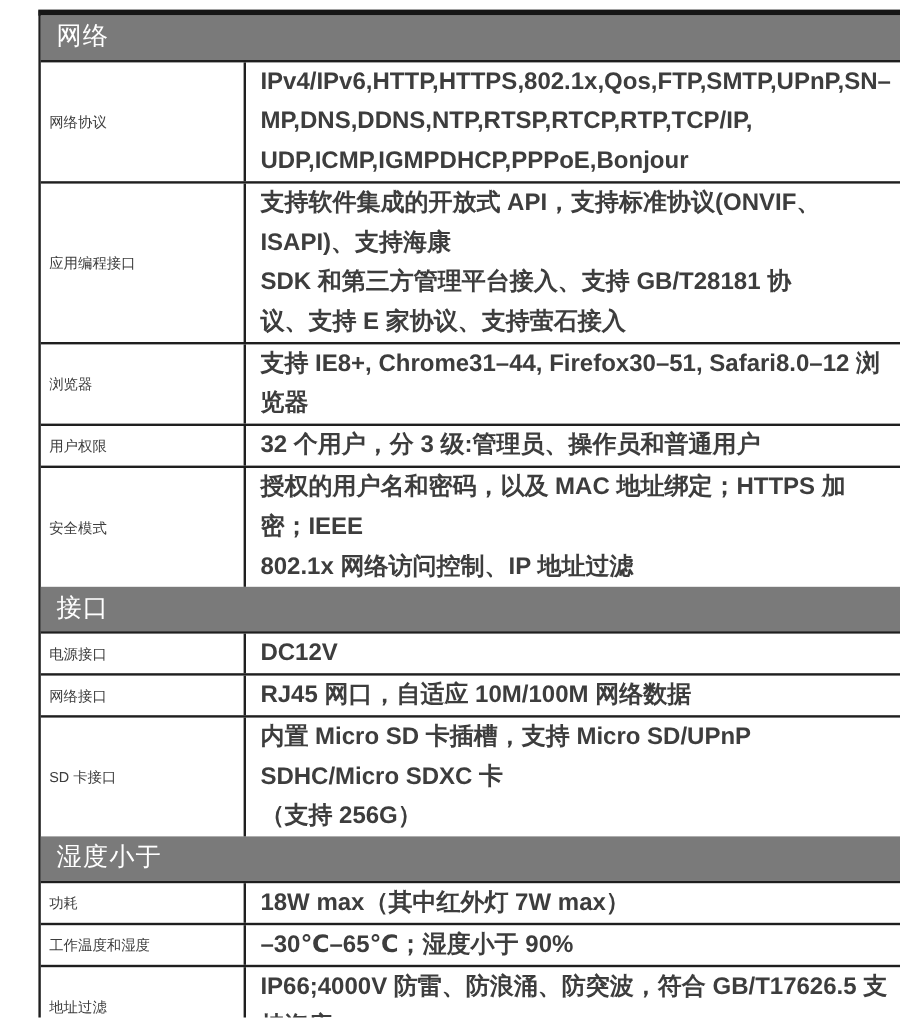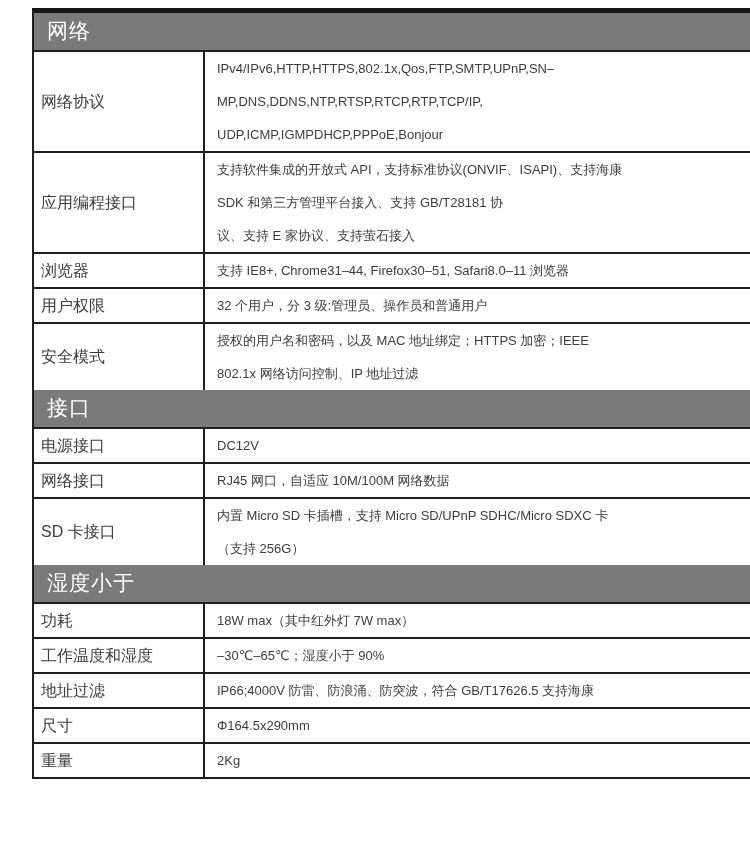--- a/index.html
+++ b/index.html
@@ -40,31 +40,32 @@
   }
   .section-header + .spec-row{border-top:2px solid var(--border);}
   .spec-row:first-child{border-top:none;}
   .label-cell{
     width:171px;
     flex:0 0 171px;
     border-right:2px solid var(--border);
     display:flex;
     align-items:center;
     padding:0 6px 0 7px;
-    font-size:16px;
+    font-size:12px;
     line-height:20px;
   }
   .value-cell{
     flex:1;
     padding:0 8px 0 12px;
-    font-size:13px;
+    font-size:20px;
     line-height:33px;
     white-space:pre-line;
     display:flex;
     align-items:center;
+    font-weight:bold;
   }
 </style>
 </head>
 <body>
 
 <div class="page">
   <div class="spec-table">
 
     <div class="section-header">网络</div>
 
@@ -77,21 +78,21 @@
 
     <div class="spec-row">
       <div class="label-cell">应用编程接口</div>
       <div class="value-cell">支持软件集成的开放式 API，支持标准协议(ONVIF、ISAPI)、支持海康
 SDK 和第三方管理平台接入、支持 GB/T28181 协
 议、支持 E 家协议、支持萤石接入</div>
     </div>
 
     <div class="spec-row">
       <div class="label-cell">浏览器</div>
-      <div class="value-cell">支持 IE8+, Chrome31–44, Firefox30–51, Safari8.0–11 浏览器</div>
+      <div class="value-cell">支持 IE8+, Chrome31–44, Firefox30–51, Safari8.0–12 浏览器</div>
     </div>
 
 
     <div class="spec-row">
       <div class="label-cell">用户权限</div>
       <div class="value-cell">32 个用户，分 3 级:管理员、操作员和普通用户</div>
     </div>
 
     <div class="spec-row">
       <div class="label-cell">安全模式</div>

